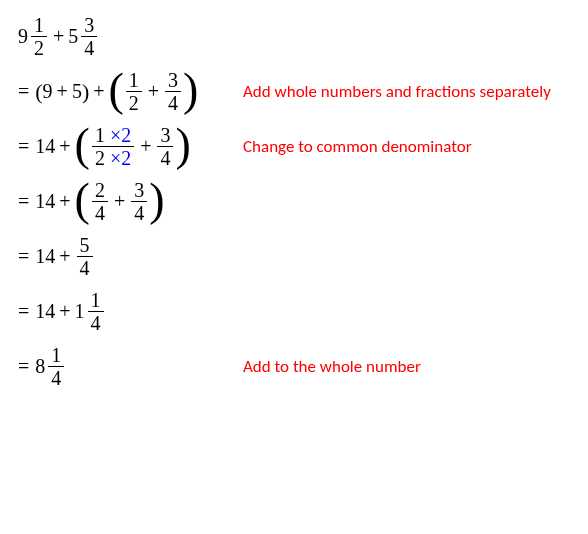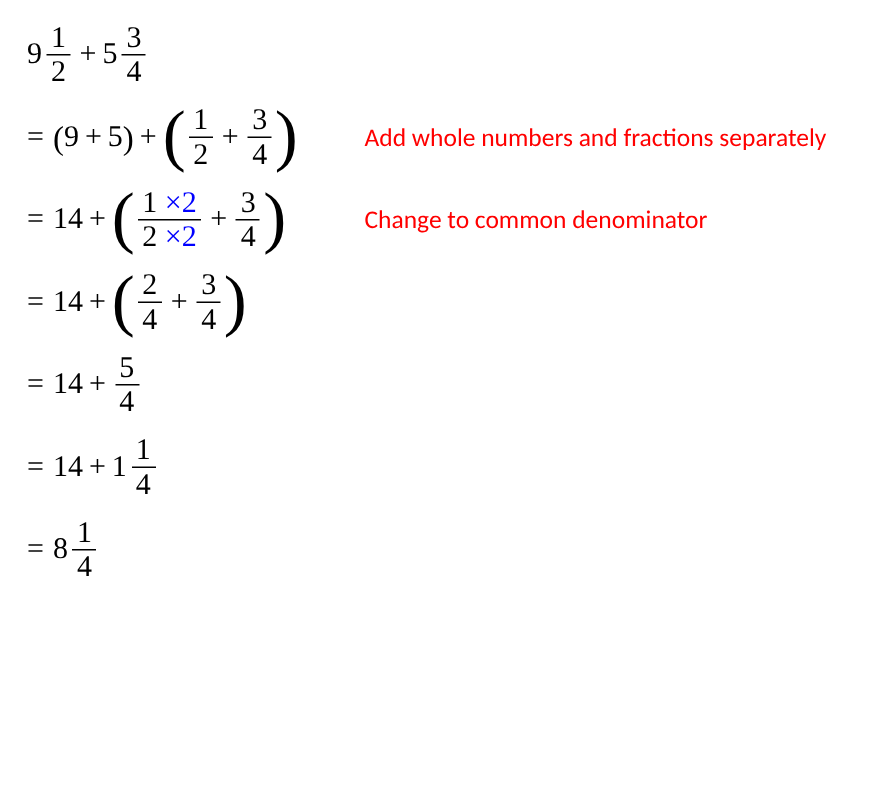--- a/index.html
+++ b/index.html
@@ -196,13 +196,14 @@
   <div class="math">
     <span class="eq">=</span>
     <span class="mixed">
       <span class="whole">8</span>
       <span class="frac">
         <span class="num">1</span>
         <span class="den">4</span>
       </span>
     </span>
   </div>
+  <div class="annotation">Add to the whole number</div>
 </div>
 
 </body></html>

